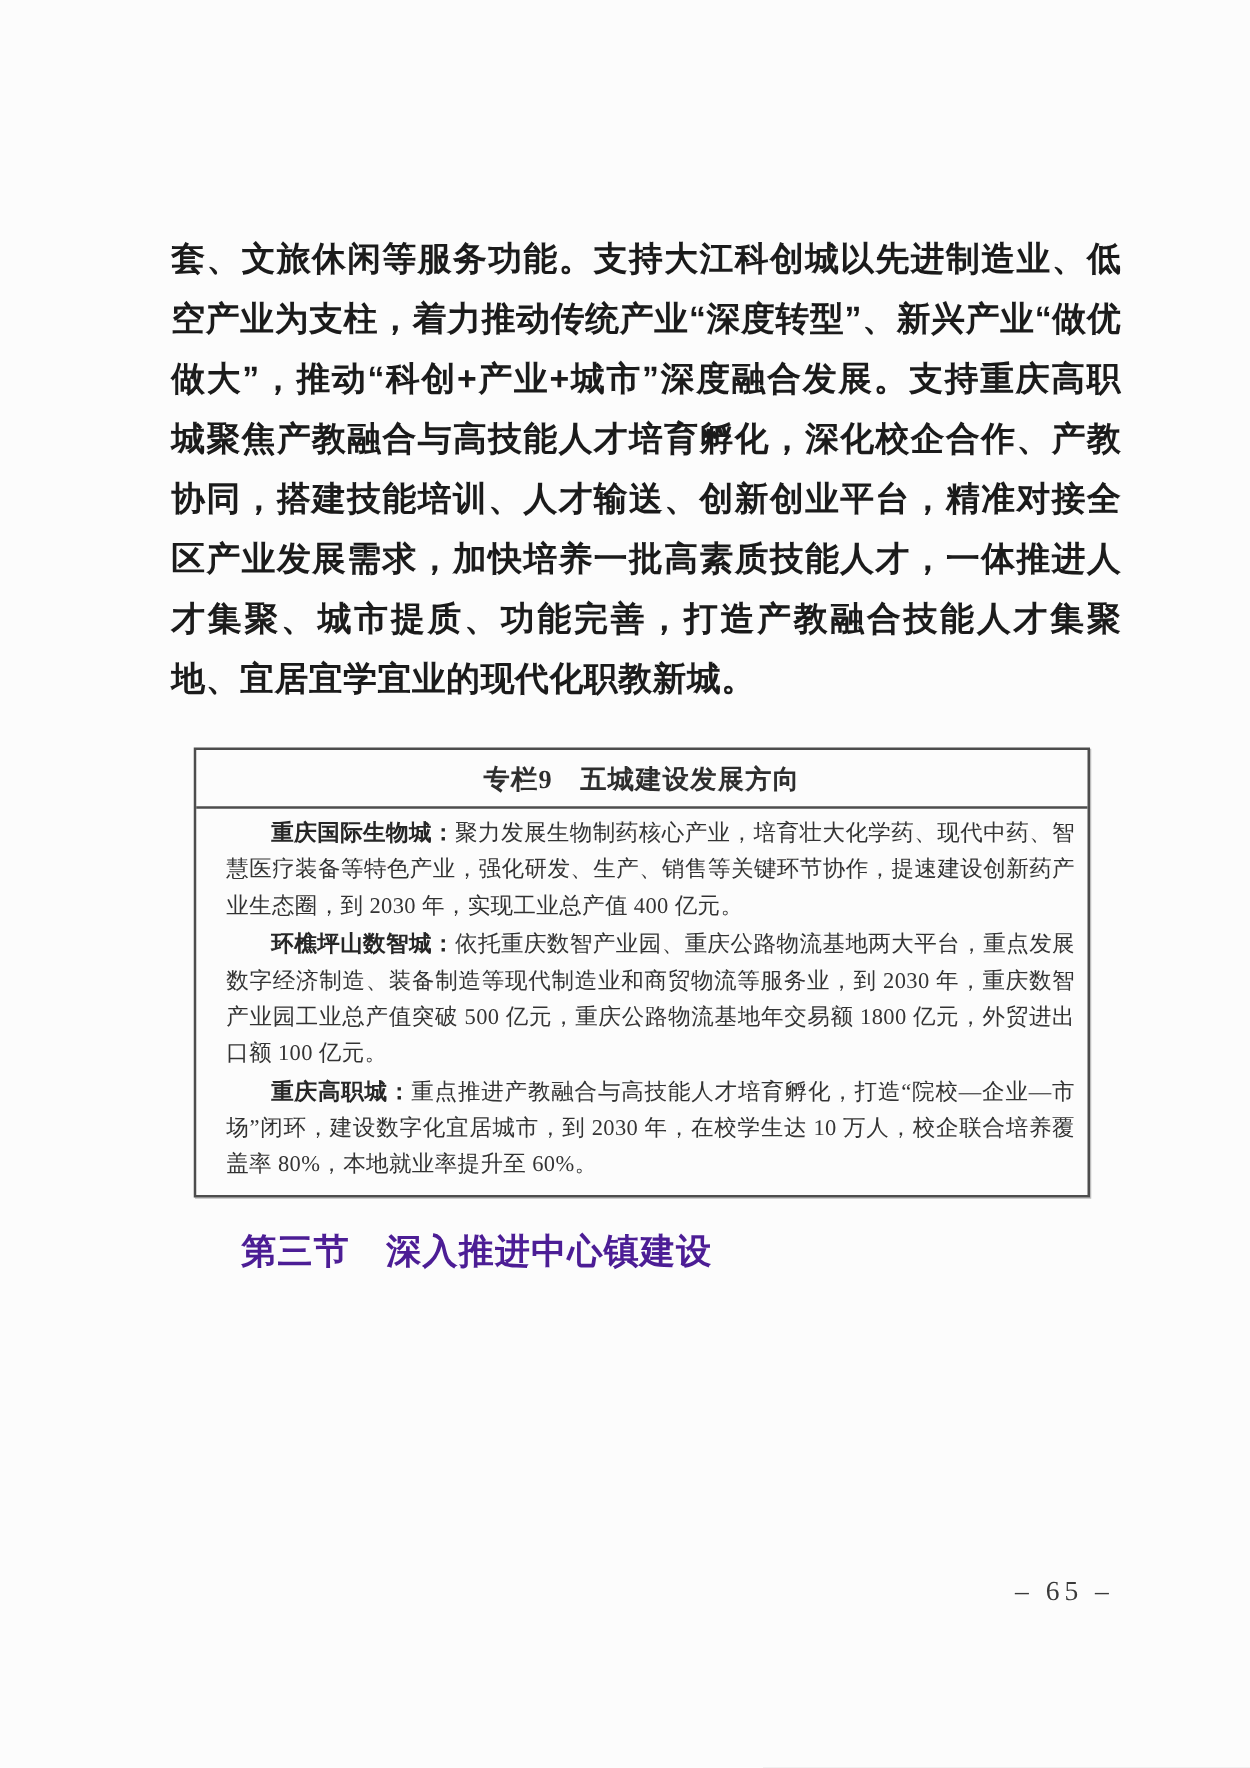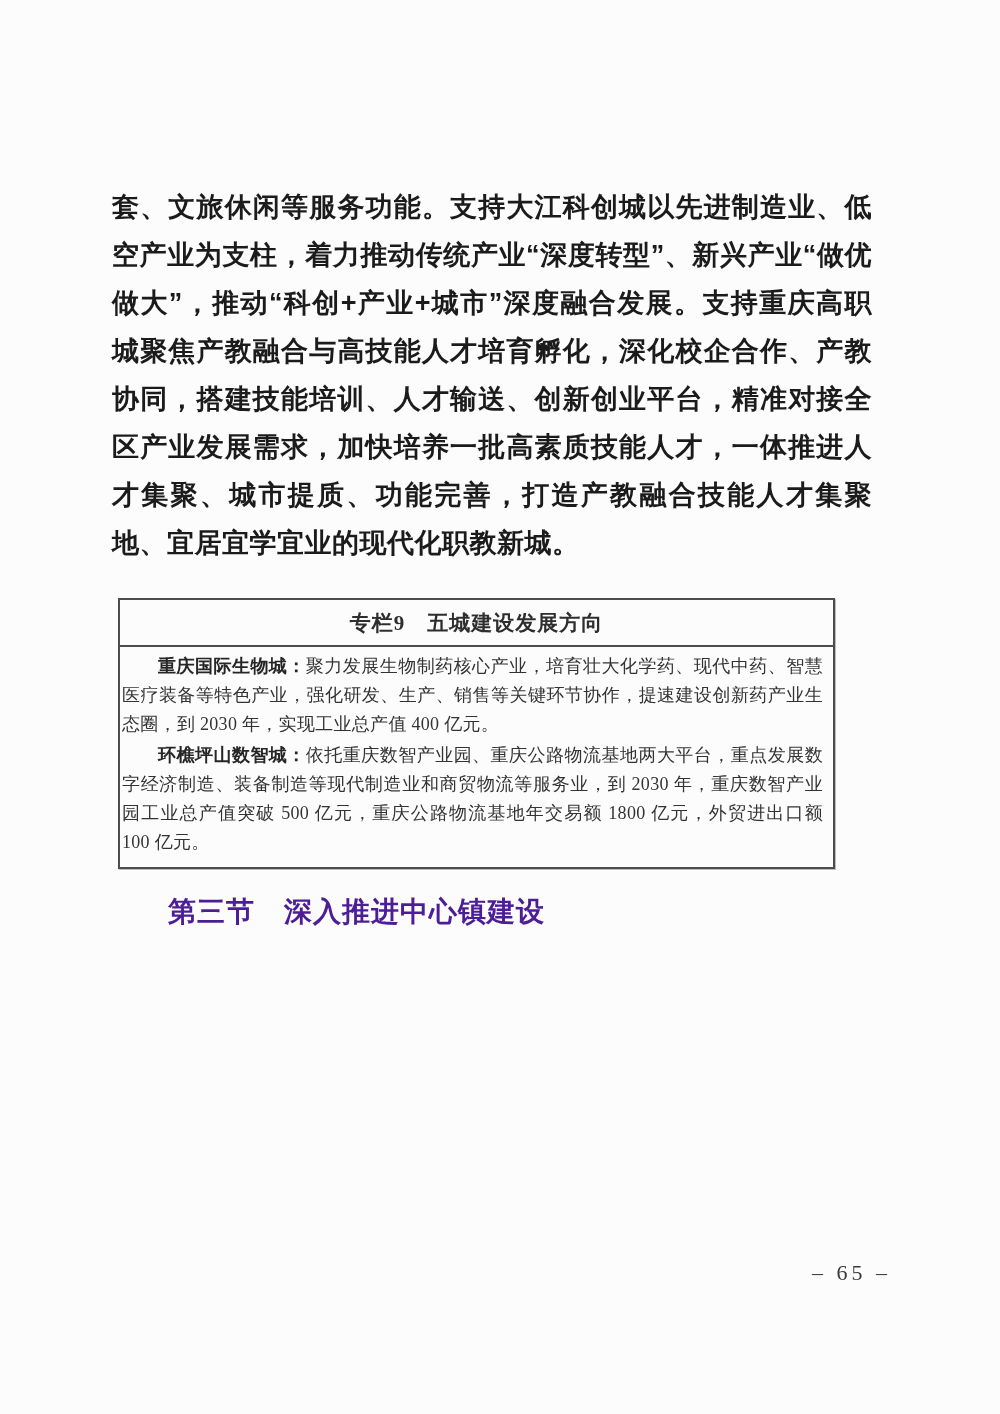--- a/index.html
+++ b/index.html
@@ -10,58 +10,58 @@
   .page {
     position: relative;
     width: 1000px;
     height: 1414px;
     margin: 0 auto;
     background: #fcfcfc;
     overflow: hidden;
   }
   .content {
     position: absolute;
-    left: 112px;
+    left: 137px;
     top: 183px;
     width: 760px;
   }
   .body-text {
     margin: 0;
     font-family: "Liberation Sans", "DejaVu Sans", sans-serif;
     font-weight: 700;
     font-size: 27px;
     line-height: 48px;
     letter-spacing: 0.5px;
     color: #1b1b1b;
     text-align: justify;
     text-justify: inter-ideograph;
   }
   .indent-2em {
     text-indent: 2em;
   }
   .feature-box {
     margin-top: 31px;
-    margin-left: 6px;
+    margin-left: 18px;
     width: 713px;
     border: 2px solid #4d4d4d;
     background: #fcfcfc;
     box-shadow: 1px 1px 0 #bdbdbd;
   }
   .feature-box-title {
     font-family: "Liberation Serif", "DejaVu Serif", serif;
     font-weight: 700;
     font-size: 21px;
     color: #2e2e2e;
     text-align: center;
     padding: 9px 0 8px 0;
     border-bottom: 2px solid #4d4d4d;
     letter-spacing: 1px;
   }
   .feature-box-body {
-    padding: 5px 10px 10px 2px;
+    padding: 5px 10px 10px 24px;
     border-radius: 12px;
   }
   .box-para {
     margin: 0;
     font-family: "Liberation Serif", "DejaVu Serif", serif;
     font-size: 18px;
     line-height: 29px;
     color: #333333;
     text-align: justify;
     text-justify: inter-ideograph;
@@ -109,20 +109,21 @@
     <div class="feature-box">
       <div class="feature-box-title">专栏9　五城建设发展方向</div>
       <div class="feature-box-body">
 
         <p class="box-para"><span class="box-lead">重庆国际生物城：</span><span>聚力发展生物制药核心产业，培育壮大化学药、现代中药、智慧医疗装备等特色产业，强化研发、生产、销售等关键环节协作，提速建设创新药产业生态圈，到 2030 年，实现工业总产值 400 亿元。</span></p>
 
         <p class="box-para"><span class="box-lead">环樵坪山数智城：</span><span>依托重庆数智产业园、重庆公路物流基地两大平台，重点发展数字经济制造、装备制造等现代制造业和商贸物流等服务业，到 2030 年，重庆数智产业园工业总产值突破 500 亿元，重庆公路物流基地年交易额 1800 亿元，外贸进出口额 100 亿元。</span></p>
 
 
 
+        <p class="box-para"><span class="box-lead">重庆高职城：</span><span>重点推进产教融合与高技能人才培育孵化，打造“院校—企业—市场”闭环，建设数字化宜居城市，到 2030 年，在校学生达 10 万人，校企联合培养覆盖率 80%，本地就业率提升至 60%。</span></p>
 
       </div>
     </div>
 
     <h2 class="section-heading">第三节　深入推进中心镇建设</h2>
 
 
   </div>
 
   <div class="page-number">– 65 –</div>

